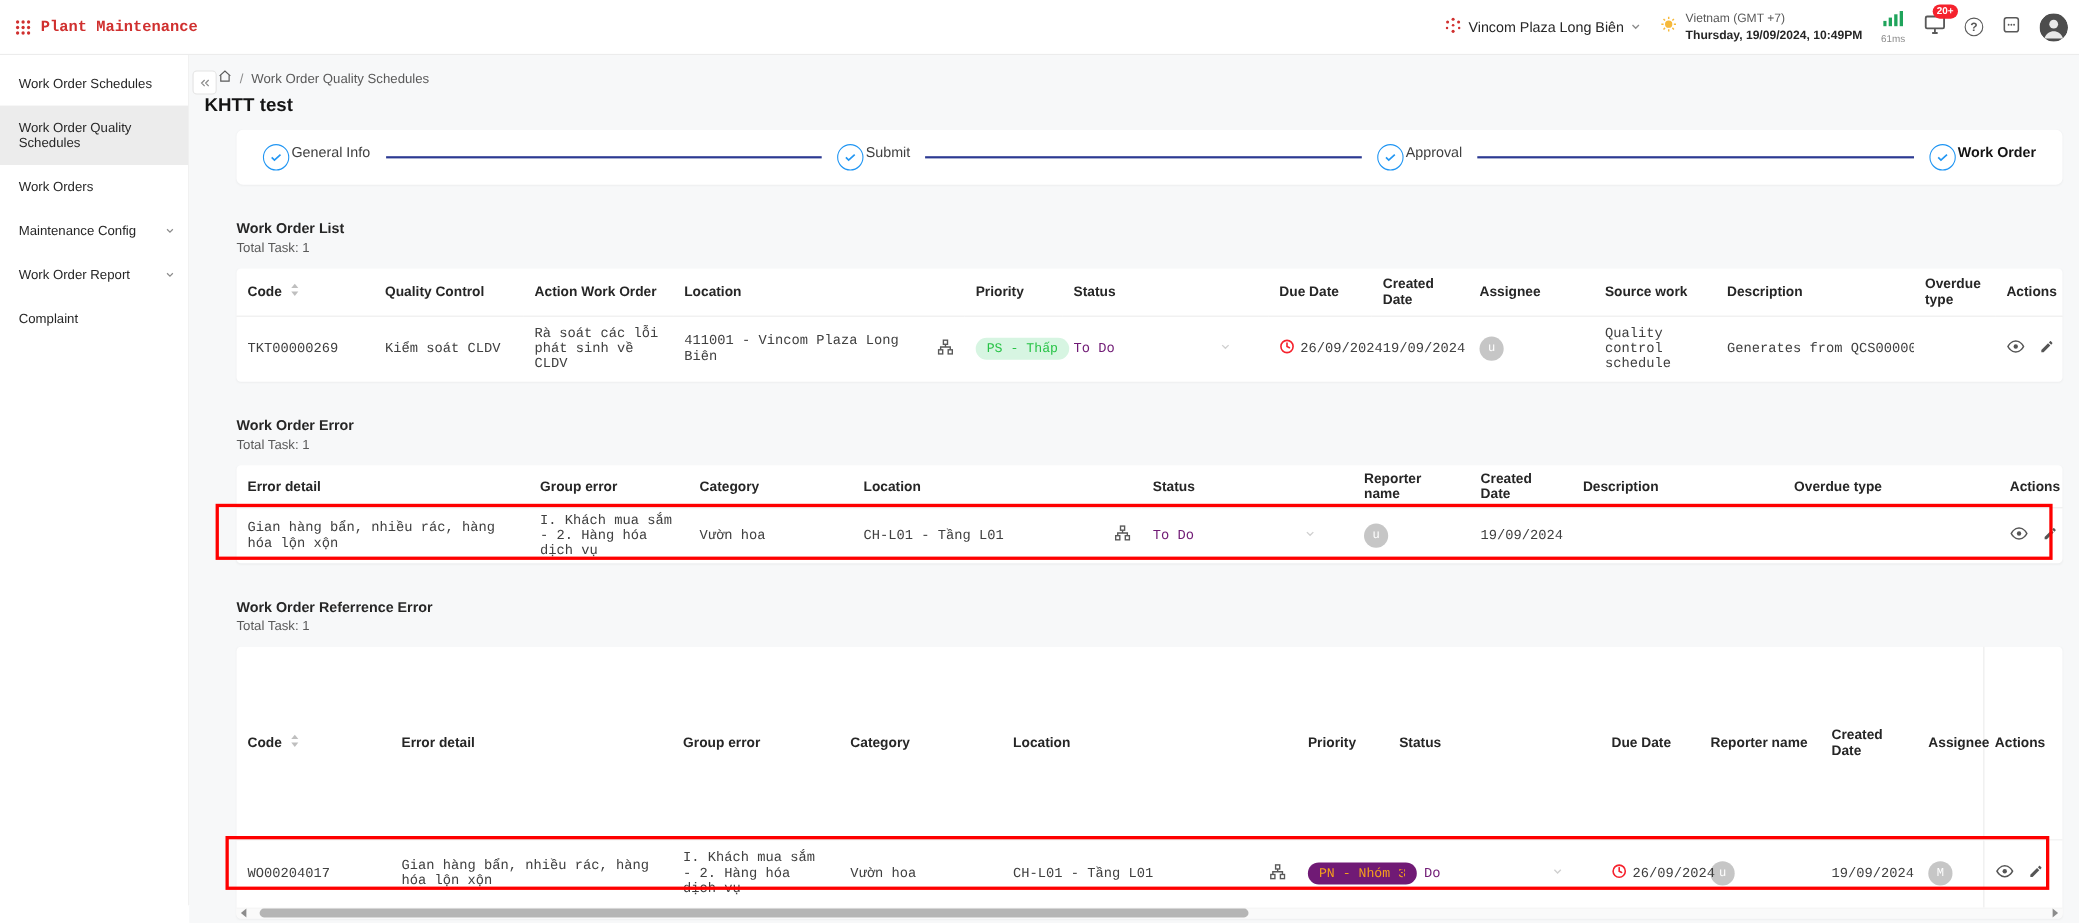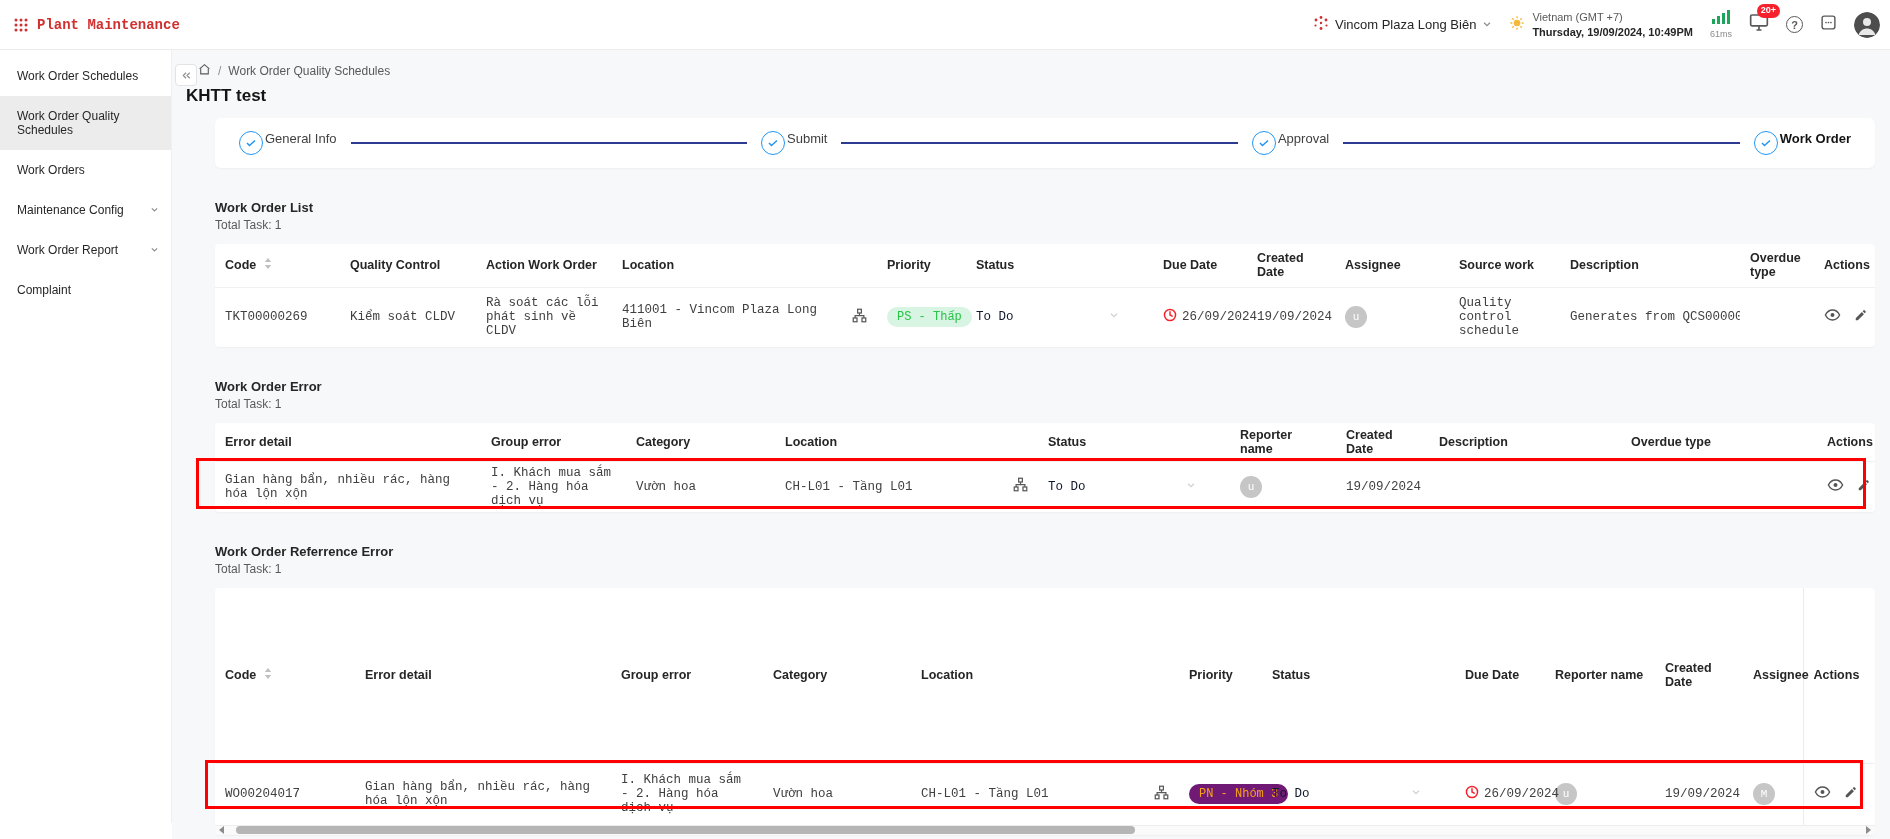--- a/index.html
+++ b/index.html
@@ -66,21 +66,21 @@
   table { border-collapse:collapse; width:100%; table-layout:fixed; }
   th { text-align:left; font-size:12.5px; font-weight:bold; color:#262626; padding:0 10px;
        border-bottom:1px solid #f0f0f0; }
   td { font-size:12.5px; color:#404040; padding:4px 10px; vertical-align:middle;font-family:Liberation Mono, monospace; }
   .t1 thead tr { height:43px; }  .t1 tbody tr { height:60px; }
   .t2 thead tr { height:38px; }  .t2 tbody tr { height:50px; }
   .t3 thead tr { height:176px; } .t3 tbody tr { height:61px; }
   .th-flex { display:flex; align-items:center; gap:8px; }
   .cell-flex { display:flex; align-items:center; justify-content:space-between; }
   .status-cell { display:flex; align-items:center; justify-content:space-between; padding-right:24px; }
-  .status-todo { color:#0f172a;text-align:center; }
+  .status-todo { color:#701a75;text-align:center; }
   .pill { display:inline-block; padding:3px 10px; border-radius:10px; font-size:12px; white-space:nowrap; }
   .pill-green { background:#d7f5e2; color:#27c346; }
   .pill-orange { background:#701a75; color:#f7a21b; }
   .due { display:flex; align-items:center; gap:5px; white-space:nowrap; }
   .avatar-sm { width:22px; height:22px; border-radius:50%; background:#c6c6c6; color:#fff;
                font-size:11px; display:flex; align-items:center; justify-content:center; }
   .actions { display:flex; align-items:center; gap:13px; }
   .truncate { white-space:nowrap; overflow:hidden; }
   .col-div { border-left:1px solid #ececec; }
 

